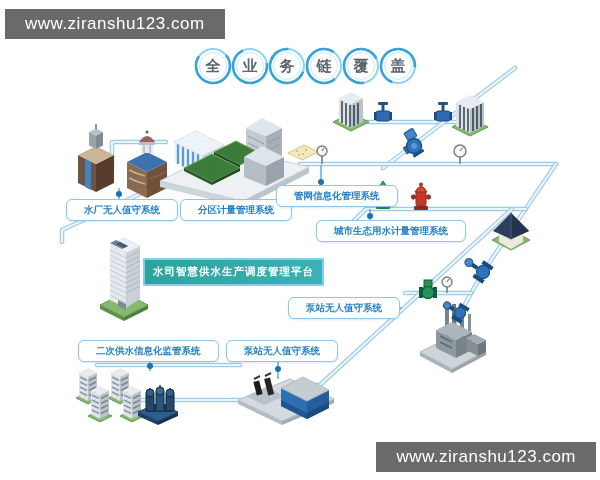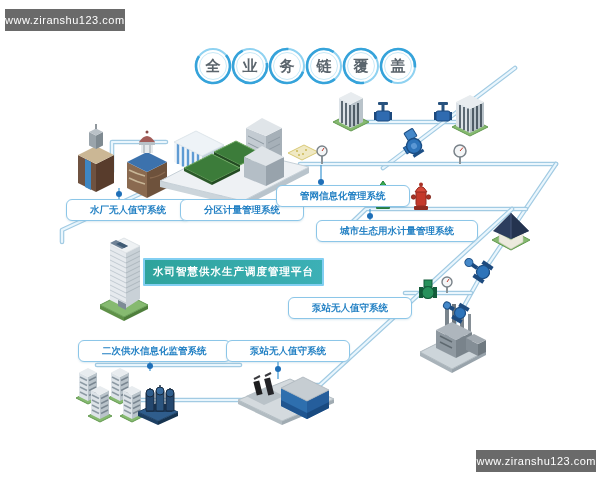--- a/index.html
+++ b/index.html
@@ -1,24 +1,24 @@
 <!DOCTYPE html>
 <html><head>
 <meta charset="utf-8">
 <style>
   html,body{margin:0;padding:0;}
   body{width:600px;height:480px;position:relative;background:#ffffff;overflow:hidden;
        font-family:"Liberation Sans","DejaVu Sans",sans-serif;}
   #scene{position:absolute;left:0;top:0;z-index:1;}
-  .wm{position:absolute;background:#6a6a6a;color:#ffffff;font-size:11px;letter-spacing:.5px;
-      padding:5px 0;z-index:10;white-space:nowrap;}
+  .wm{position:absolute;background:#6a6a6a;color:#ffffff;font-size:17px;letter-spacing:.5px;
+      padding:5px 20px;z-index:10;white-space:nowrap;}
   .wm-tl{left:5px;top:9px;}
   .wm-br{right:4px;bottom:8px;}
   .lbl{position:absolute;background:#ffffff;border:1px solid #8cc6e8;border-radius:6px;
-       color:#2381c4;font-size:9.5px;font-weight:bold;line-height:1;padding:5px 23px;
+       color:#2381c4;font-size:9.5px;font-weight:bold;line-height:1;padding:5px 17px;
        white-space:nowrap;z-index:5;box-shadow:0 1px 2px rgba(120,170,200,.25);}
   .platform-label{position:absolute;left:143px;top:258px;z-index:5;
        background:linear-gradient(95deg,#2ea39c,#3cb0b6);border:2px solid #82cff2;
        color:#ffffff;font-size:10.5px;font-weight:bold;letter-spacing:1px;
        padding:5px 8px;white-space:nowrap;border-radius:1px;}
 </style>
 </head>
 <body>
 
 <svg id="scene" width="600" height="480" viewBox="0 0 600 480">

